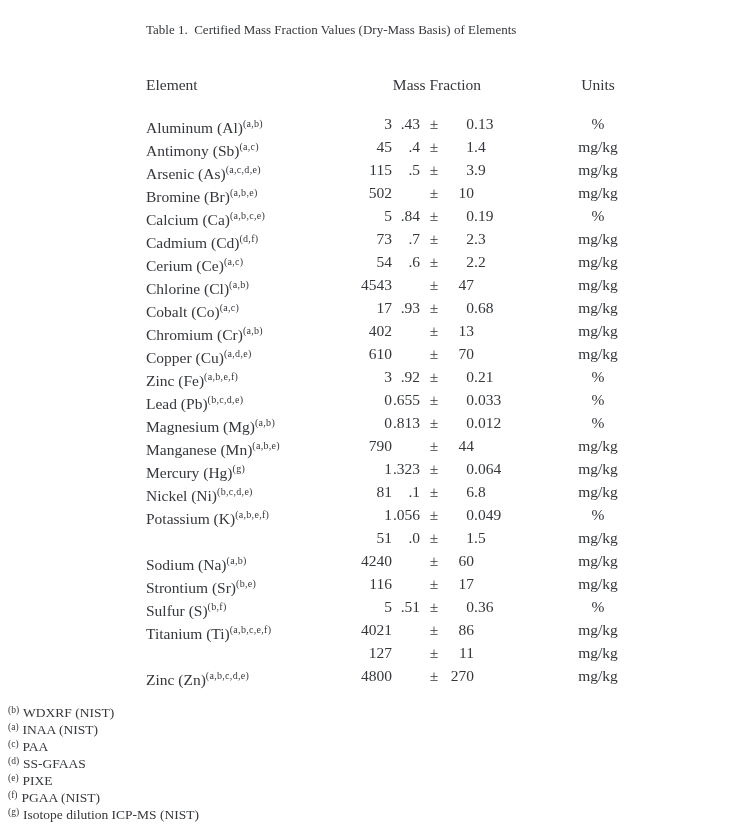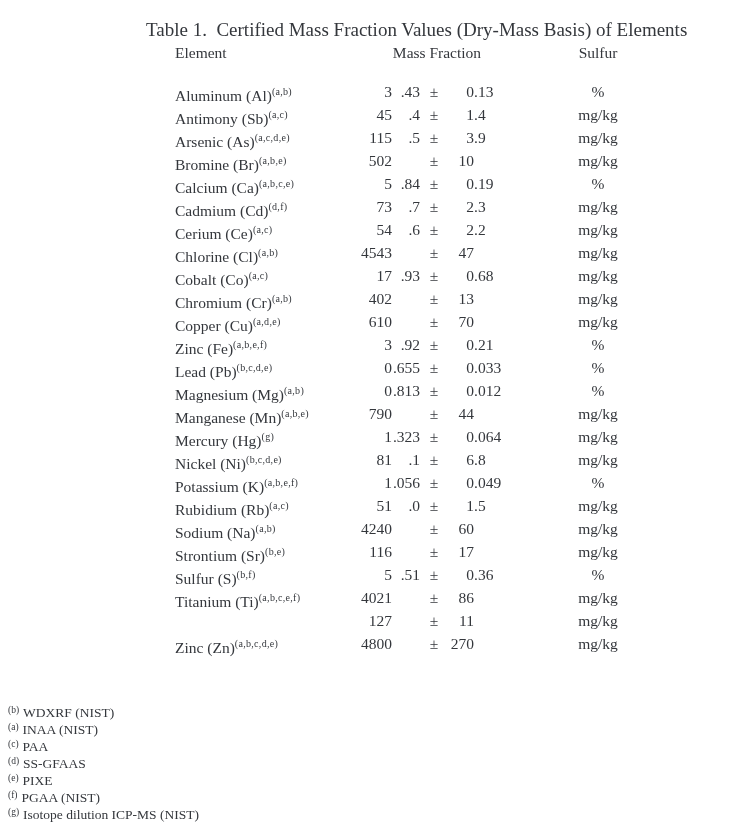--- a/index.html
+++ b/index.html
@@ -5,28 +5,28 @@
   html,body { margin:0; padding:0; background:#ffffff; }
   .page {
     position:relative;
     width:750px; height:839px;
     background:#ffffff;
     font-family:"Liberation Serif", "DejaVu Serif", serif;
     color:#34373c;
     overflow:hidden;
   }
   .table-block { position:absolute; left:146px; top:18px; width:560px; }
-  .title { font-size:19px; line-height:23px; white-space:pre; margin-bottom:0; }
+  .title { font-size:13px; line-height:23px; white-space:pre; margin-bottom:32px; }
   .row {
     display:grid;
     grid-template-columns:206px 40px 28px 28px 26px 30px 36px 116px;
     height:23px; line-height:23px; font-size:15.5px;
   }
   .header-row { margin-bottom:16px; }
-  .c-name   { grid-column:1; text-align:left; white-space:nowrap;margin-left:29px; }
+  .c-name   { grid-column:1; text-align:left; white-space:nowrap; }
   .c-vint   { grid-column:2; text-align:right; }
   .c-vfrac  { grid-column:3; text-align:right; }
   .c-pm     { grid-column:4; text-align:center; }
   .c-uint   { grid-column:5; text-align:right; }
   .c-ufrac  { grid-column:6; text-align:left; }
   .c-gap    { grid-column:7; }
   .c-units  { grid-column:8; text-align:center; }
   .c-mf-header { grid-column:2 / 7; text-align:center; padding-left:18px; }
   .sup { font-size:10px; vertical-align:6px; letter-spacing:0.3px; }
   .footnotes { position:absolute; left:8px; top:702px; font-size:13.5px; }
@@ -36,21 +36,21 @@
 </head>
 <body>
 
 <div class="page">
   <div class="table-block">
     <div class="title">Table 1.  Certified Mass Fraction Values (Dry-Mass Basis) of Elements</div>
     <div class="row header-row">
       <div class="c-name">Element</div>
       <div class="c-mf-header">Mass Fraction</div>
       <div class="c-gap"></div>
-      <div class="c-units">Sulfur</div>
+      <div class="c-units">Units</div>
     </div>
     <div id="rows">
   <div class="row">
     <div class="c-name"><span class="el">Aluminum (Al)</span><span class="sup">(a,b)</span></div>
     <div class="c-vint">3</div>
     <div class="c-vfrac">.43</div>
     <div class="c-pm">±</div>
     <div class="c-uint">0</div>
     <div class="c-ufrac">.13</div>
     <div class="c-gap"></div>
@@ -238,21 +238,20 @@
     <div class="c-vint">1</div>
     <div class="c-vfrac">.056</div>
     <div class="c-pm">±</div>
     <div class="c-uint">0</div>
     <div class="c-ufrac">.049</div>
     <div class="c-gap"></div>
     <div class="c-units">%</div>
   </div>
 
   <div class="row">
-    <div class="c-name"><span class="el">Rubidium (Rb)</span><span class="sup">(a,c)</span></div>
     <div class="c-vint">51</div>
     <div class="c-vfrac">.0</div>
     <div class="c-pm">±</div>
     <div class="c-uint">1</div>
     <div class="c-ufrac">.5</div>
     <div class="c-gap"></div>
     <div class="c-units">mg/kg</div>
   </div>
 
   <div class="row">

